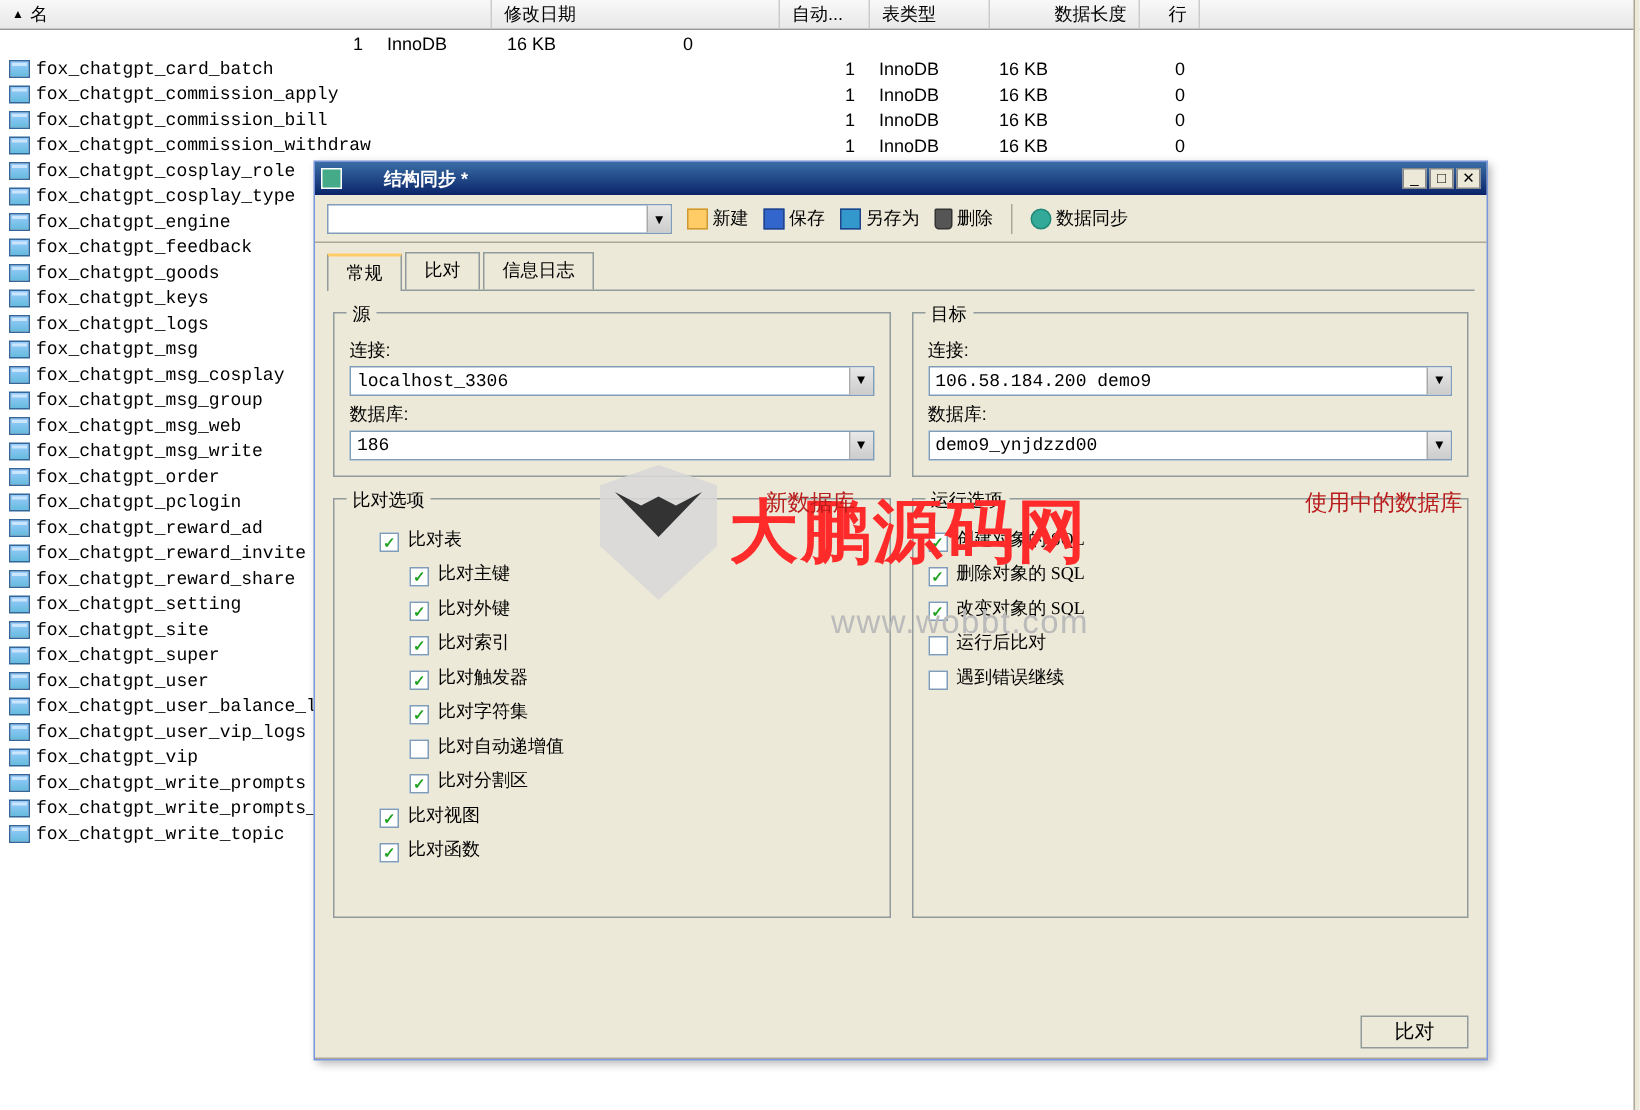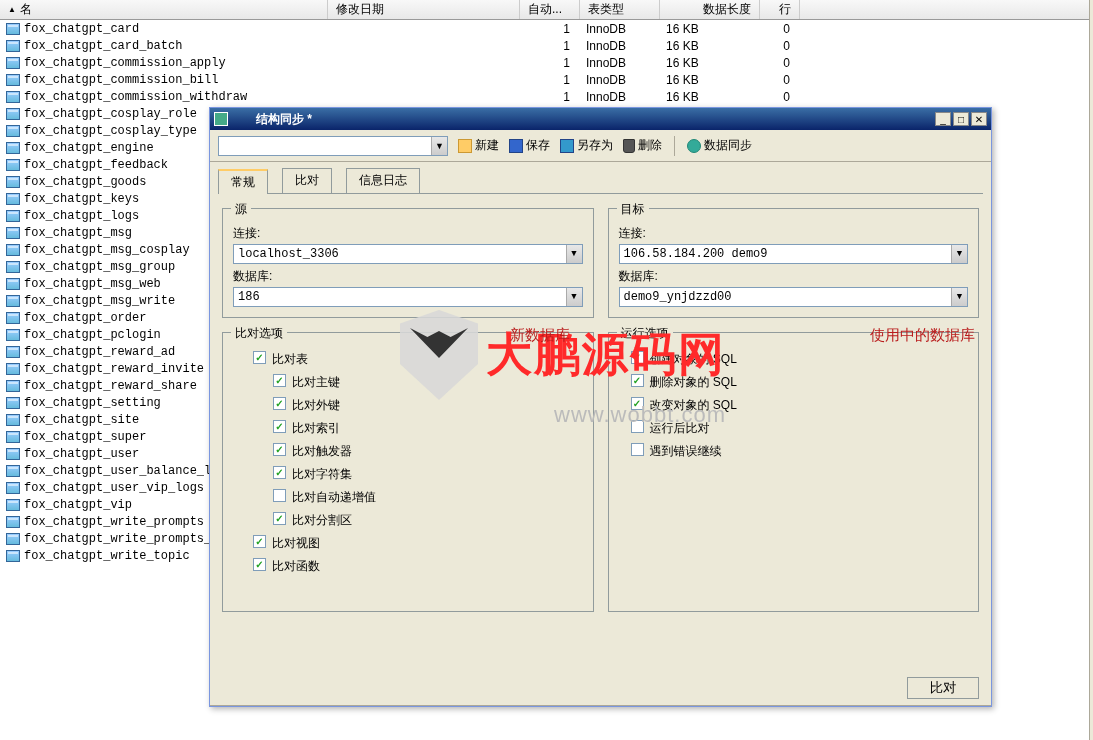--- a/index.html
+++ b/index.html
@@ -42,40 +42,40 @@
 .toolbar-combo .combo-btn { width: 16px; background: linear-gradient(#e8e8e8,#ccc); border-left: 1px solid #aaa; display:flex; align-items:center; justify-content:center; font-size:9px; }
 .toolbar-item { display: flex; align-items: center; gap: 3px; cursor: pointer; }
 .toolbar-icon { width: 14px; height: 14px; display: inline-block; }
 .ico-new { background: #fc6; border:1px solid #c93; }
 .ico-save { background: #36c; border:1px solid #248; }
 .ico-saveas { background: #39c; border:1px solid #248; }
 .ico-delete { width:12px; background:#555; border:1px solid #333; border-radius:1px 1px 3px 3px; }
 .ico-sync { background:#3a9; border:1px solid #287; border-radius:50%; position:relative; }
 .toolbar-sep { width:1px; height:20px; background:#aca899; margin:0 2px; }
 
-.tabs { display: flex; padding: 6px 8px 0 8px; gap: 14px; }
+.tabs { display: flex; padding: 6px 8px 0 8px; gap: 2px; }
 .tab { padding: 3px 12px; background: #ece9d8; border: 1px solid #919b9c; border-bottom: none; cursor: pointer; position: relative; }
 .tab.active { background: #ece9d8; border-top: 2px solid #fc6; top: 1px; z-index: 2; }
 .tab-content { border-top: 1px solid #919b9c; margin: 0 8px; padding: 10px 0; flex:1; position: relative; }
 
 .group-box { border: 1px solid #919b9c; padding: 12px 10px 10px 10px; margin: 4px; position: relative; }
 .group-box .legend { position: absolute; top: -8px; left: 8px; background: #ece9d8; padding: 0 4px; }
 
 .src-target-row { display: flex; gap: 6px; }
 .src-target-row .group-box { flex: 1; }
 
 .field-label { margin: 4px 0 2px 0; }
 .win-combo { width: 100%; height: 20px; background: #fff; border: 1px solid #7f9db9; display: flex; font-family: "Courier New", monospace; }
 .win-combo .combo-input { flex: 1; padding: 2px 4px; overflow:hidden; white-space:nowrap; }
 .win-combo .combo-btn { width: 16px; background: linear-gradient(#e8e8e8,#ccc); border-left: 1px solid #aaa; display:flex; align-items:center; justify-content:center; font-size:9px; cursor:pointer; }
 
 .options-row { display: flex; gap: 6px; margin-top: 6px; }
 .options-row .group-box { flex: 1; min-height: 280px; }
 
-.check-item { display: flex; align-items: flex-start; gap: 6px; margin: 6px 12px; cursor: pointer; }
+.check-item { display: flex; align-items: flex-end; gap: 6px; margin: 6px 0; cursor: pointer; font-family: Liberation Serif, serif; }
 .check-item.indent1 { margin-left: 20px; }
 .check-item.indent2 { margin-left: 40px; }
 .checkbox { width: 13px; height: 13px; background: #fff; border: 1px solid #7f9db9; display: flex; align-items: center; justify-content: center; font-size: 10px; }
 .checkbox.checked::after { content: "✓"; color: #21a121; font-weight: bold; }
 
 .btn-row { display: flex; justify-content: flex-end; padding: 6px 12px; gap: 8px; }
 .win-btn { min-width: 72px; height: 22px; background: #ece9d8; border: 1px solid #919b9c; cursor: pointer; padding: 0 14px; }
 
 
 .watermark { position: absolute; left: 400px; top: 310px; pointer-events: none; text-align: right; }
@@ -101,24 +101,20 @@
         <span>名</span>
       </div>
     <div class="col col-date">修改日期</div>
     <div class="col col-auto">自动...</div>
     <div class="col col-type">表类型</div>
     <div class="col col-len">数据长度</div>
     <div class="col col-rows">行</div>
   </div>
   <div class="table-body" id="table-body">
       <div class="table-row">
-        <div class="col col-name">
-          <span class="table-icon"></span>
-          <span>fox_chatgpt_card</span>
-        </div>
         <div class="col col-date"></div>
         <div class="col col-auto">1</div>
         <div class="col col-type">InnoDB</div>
         <div class="col col-len">16 KB</div>
         <div class="col col-rows">0</div>
         <div class="col col-comment"></div>
       </div>
       <div class="table-row">
         <div class="col col-name">
           <span class="table-icon"></span>

